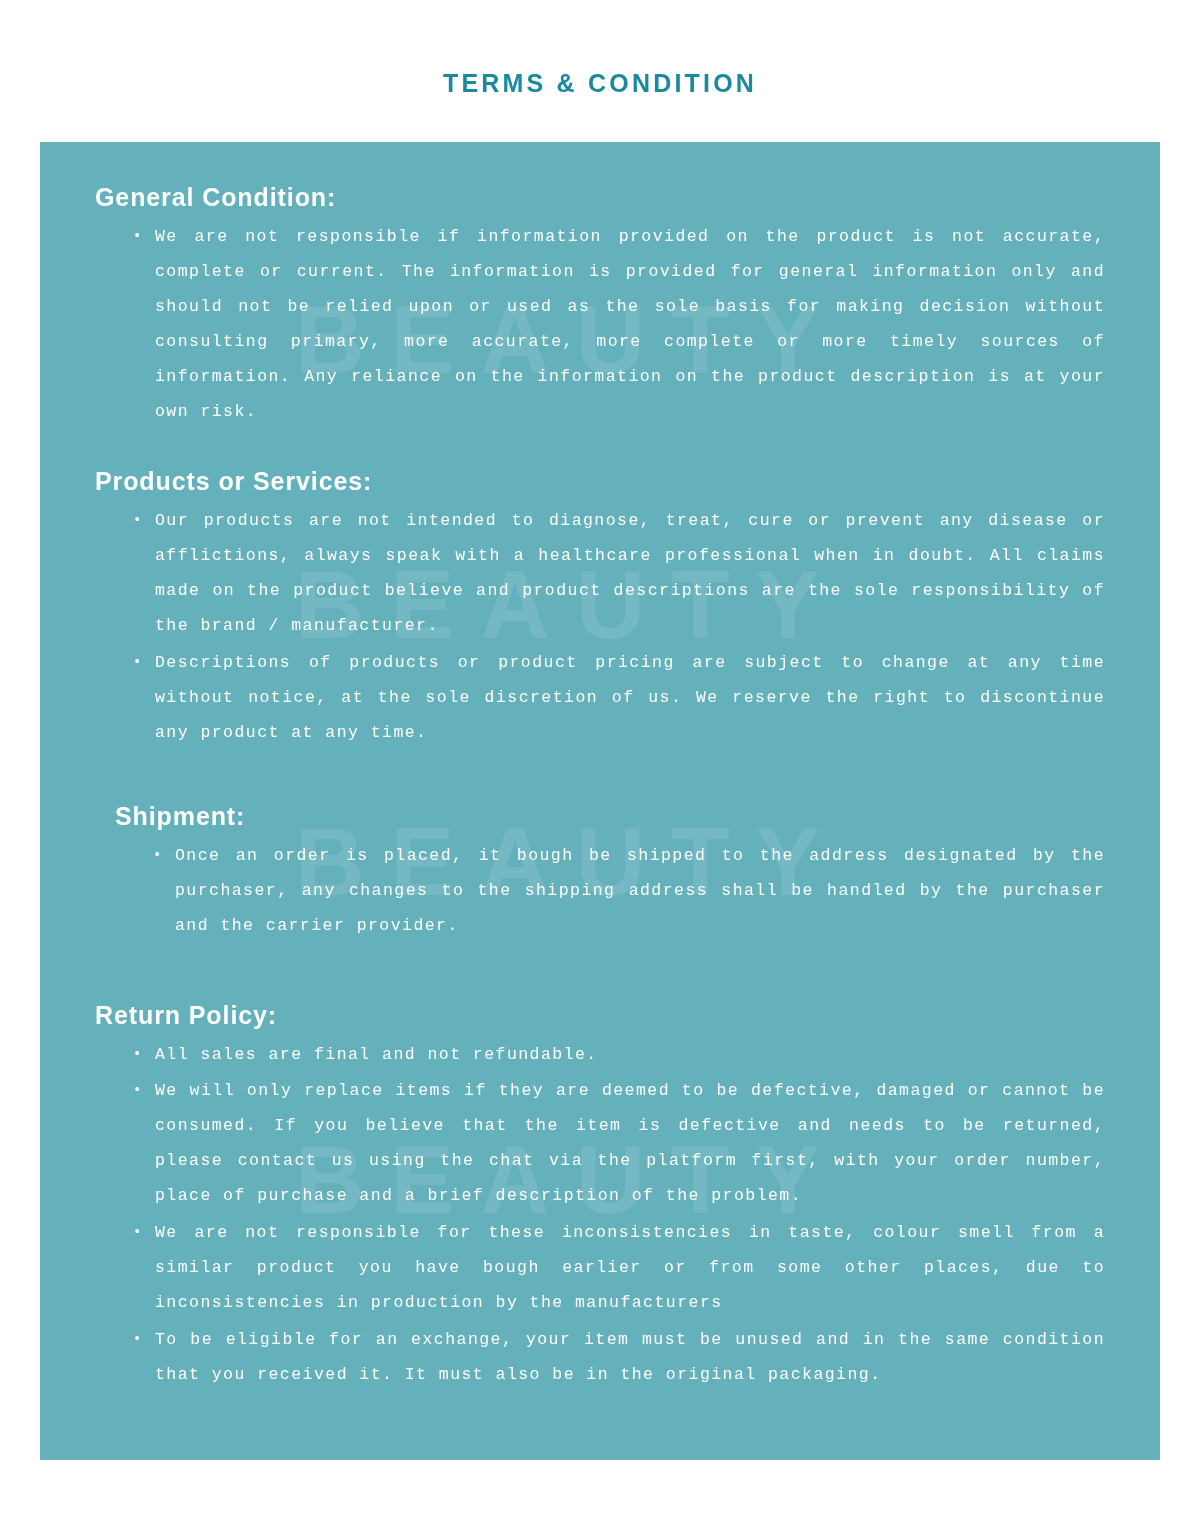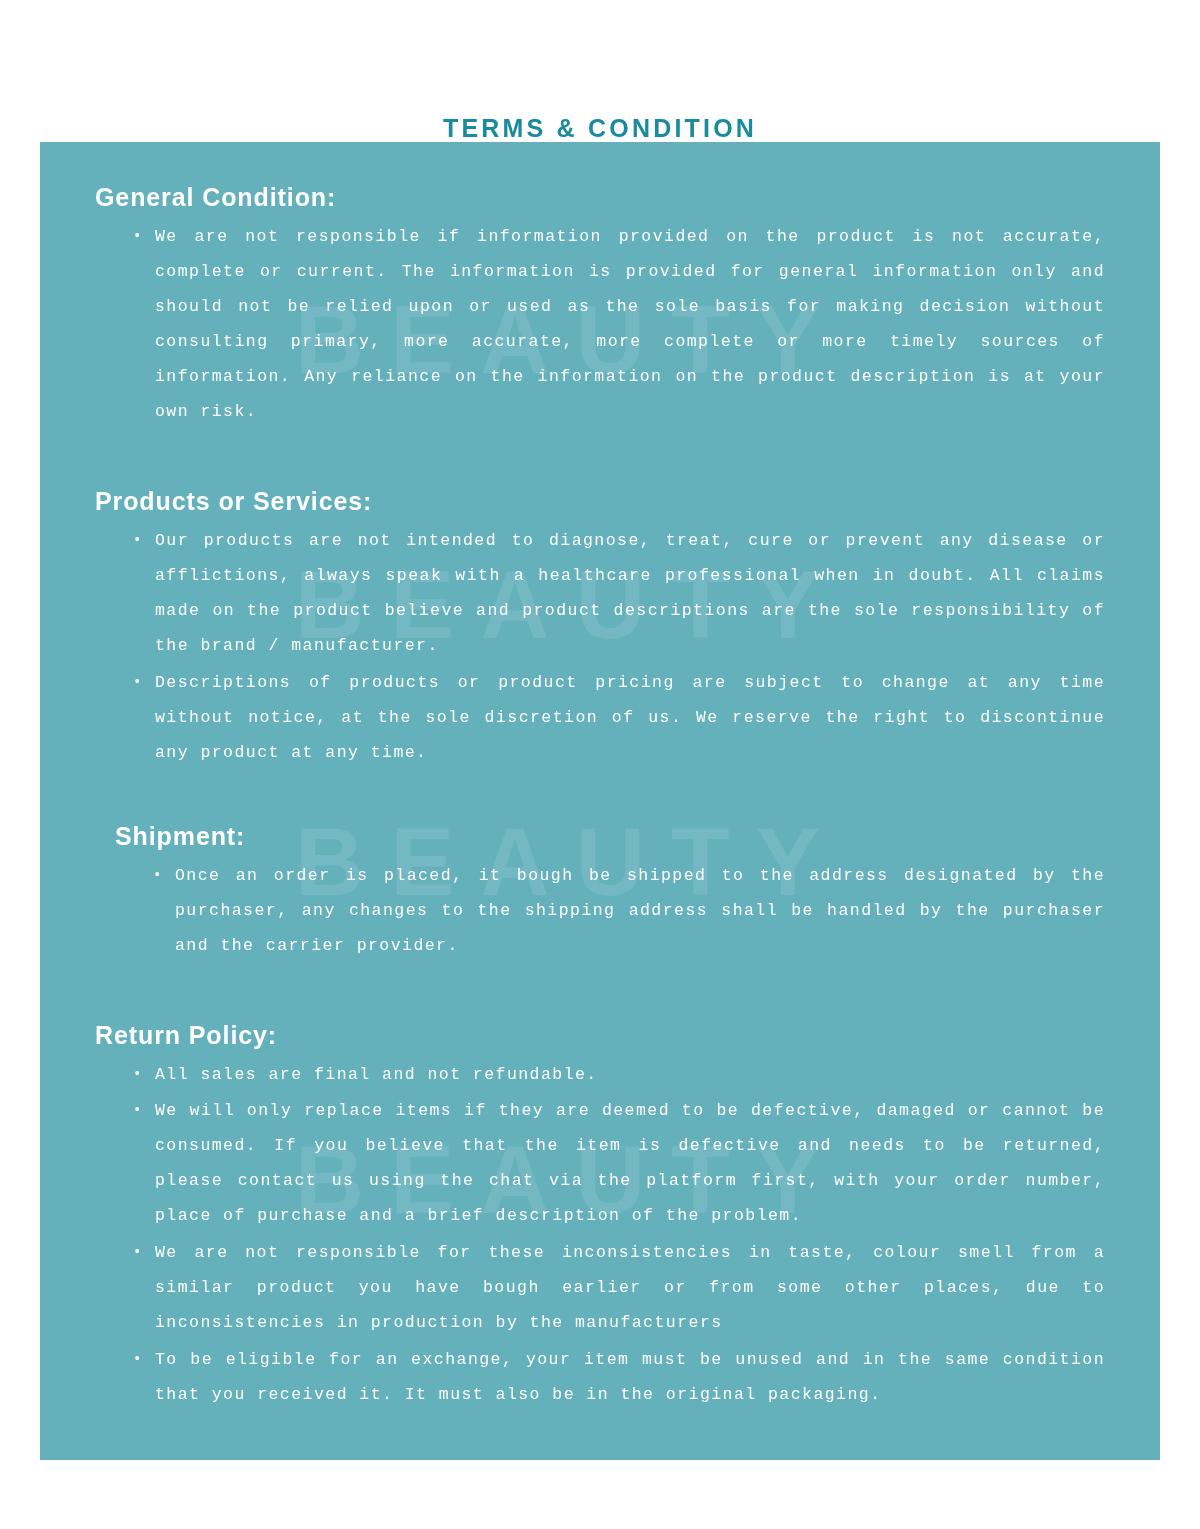--- a/index.html
+++ b/index.html
@@ -14,21 +14,21 @@
     position: relative;
     overflow: hidden;
   }
   .page-title {
     text-align: center;
     color: #1a8a9e;
     font-size: 25px;
     font-weight: bold;
     letter-spacing: 3.2px;
     margin: 0;
-    padding-top: 116px;
+    padding-top: 71px;
     line-height: 1;
   }
   .panel {
     position: absolute;
     left: 40px;
     top: 142px;
     width: 1120px;
     height: 1318px;
     background: #64b0bb;
     overflow: hidden;
@@ -62,21 +62,21 @@
   .section { margin-bottom: 10px; }
   .section-title {
     color: #ffffff;
     font-size: 25px;
     font-weight: bold;
     letter-spacing: 0.9px;
     margin: 0 0 8px 0;
     line-height: 1.2;
   }
   .sec-general { margin-top: 10px; }
-  .sec-products { margin-top: 56px; }
+  .sec-products { margin-top: 36px; }
   .sec-shipment { margin-top: 50px; margin-left: 20px; }
   .sec-return { margin-top: 56px; }
 
   ul.bullets {
     list-style: none;
     margin: 0;
     padding: 0 0 0 38px;
     font-family: Liberation Mono, monospace;
   }
   ul.bullets li {

